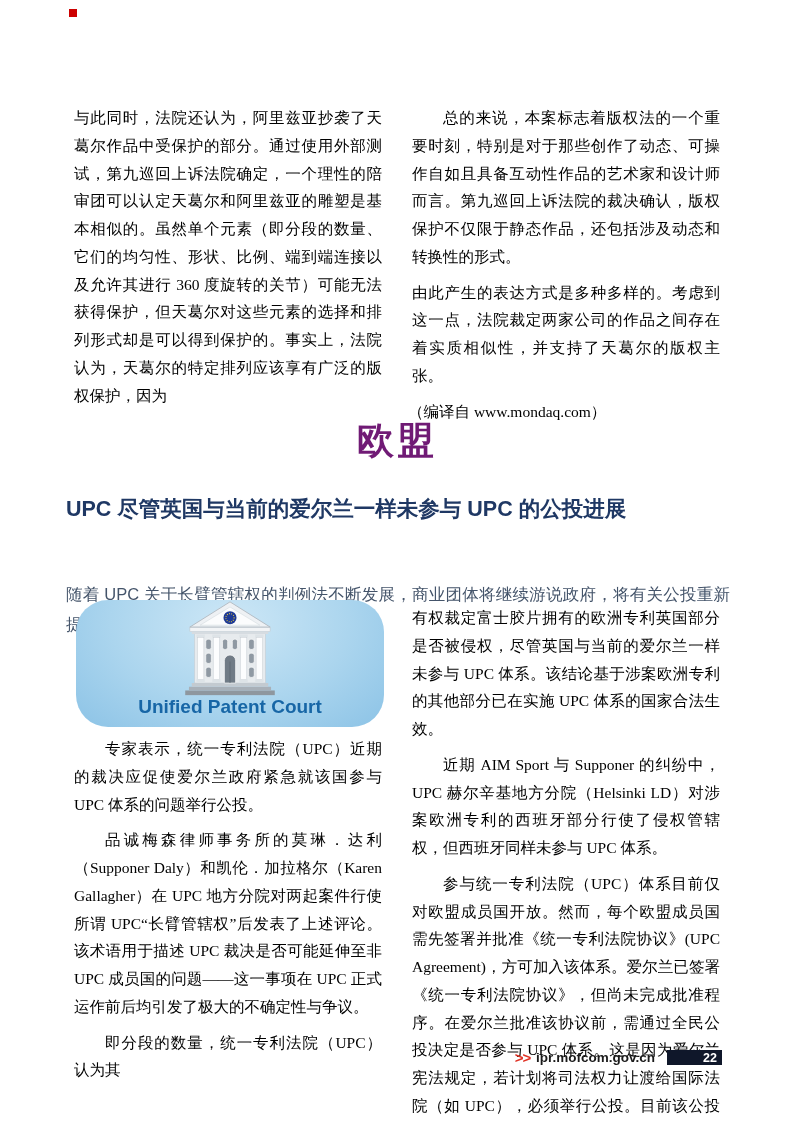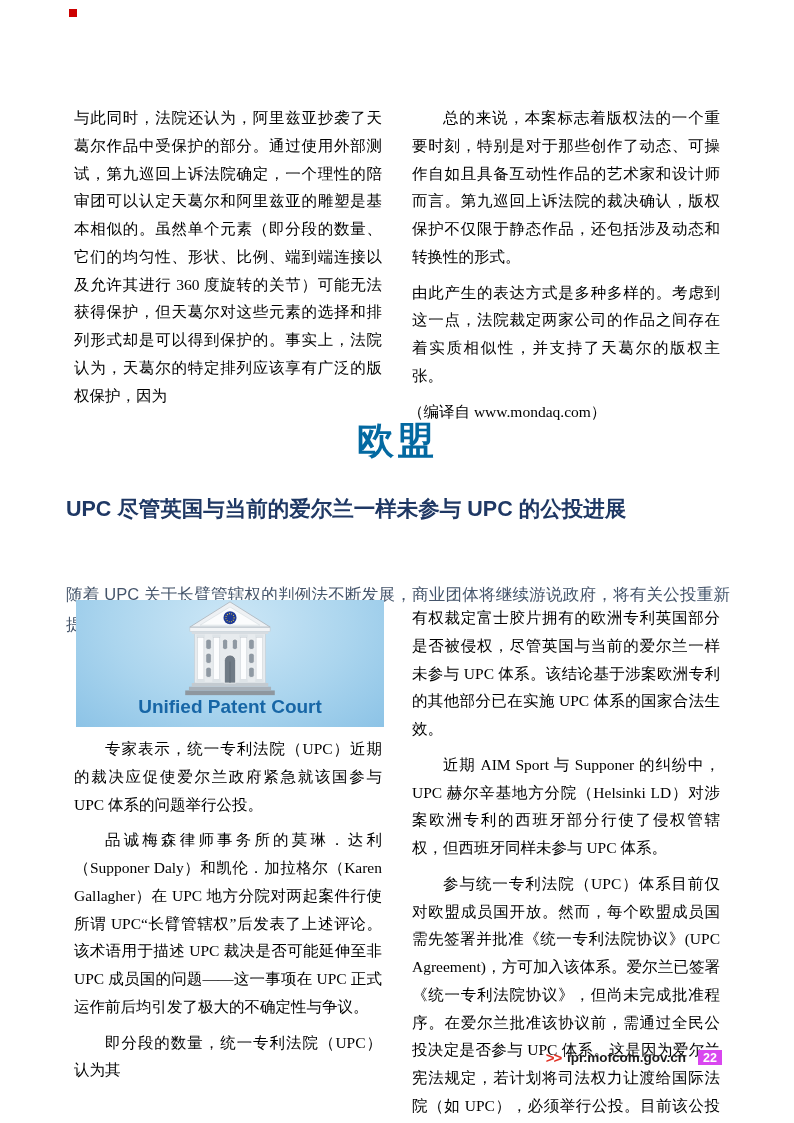--- a/index.html
+++ b/index.html
@@ -12,44 +12,44 @@
   .top-cols{top:96px;}
   .main-cols{top:596px;}
   .col{width:324px;font-size:15.5px;line-height:27.75px;text-align:justify;}
   p.para{margin:8px;text-indent:2em;}
   p.cont{text-indent:0;}
   .attribution{margin:4px;text-align:left;text-indent:0;padding-right:4px;}
 
   
   .section-title{position:absolute;left:0;top:416px;width:100%;text-align:center;
                  font-family:"Liberation Sans","DejaVu Sans",sans-serif;
-                 font-size:37px;font-weight:700;letter-spacing:3px;color:#0369a1;}
+                 font-size:37px;font-weight:700;letter-spacing:3px;color:#701a75;}
 
   
   .art-title{position:absolute;left:66px;top:494px;width:668px;
              font-family:"Liberation Sans","DejaVu Sans",sans-serif;
              font-size:21.5px;line-height:30px;font-weight:700;color:#1f3864;}
   .art-lead{position:absolute;left:66px;top:531px;width:664px;
             font-family:"Liberation Sans","DejaVu Sans",sans-serif;
             font-size:16.5px;line-height:30px;font-weight:500;color:#44546a;text-align:justify;margin-top:48px;}
 
   
   .image-box{position:relative;width:308px;height:127px;margin:0 0 6px 10px;
-             background:radial-gradient(ellipse at 50% 18%,#cde7f6 0%,#abd5ee 55%,#8cc3e6 100%);}
+             background:radial-gradient(ellipse at 50% 18%,#cde7f6 0%,#abd5ee 55%,#8cc3e6 100%);border-radius:32px;}
   .image-box svg{display:block;margin:4px auto 0 auto;}
   .image-caption{position:absolute;left:0;right:0;bottom:6px;text-align:center;
                  font-family:"Liberation Sans","DejaVu Sans",sans-serif;
                  font-size:19px;font-weight:700;color:#1766a6;}
 
   
   .footer{position:absolute;top:1049px;right:72px;display:flex;align-items:center;
           font-family:"Liberation Sans","DejaVu Sans",sans-serif;}
   .chev{color:#e03225;font-weight:700;font-style:italic;font-size:15px;letter-spacing:-1px;margin-right:6px;}
   .site{font-size:13.5px;font-weight:700;color:#1a1a1a;}
-  .pagebox{margin-left:12px;width:24px;height:15px;background:#d946ef;color:#fff;
+  .pagebox{margin-left:12px;width:55px;height:15px;background:#0f172a;color:#fff;
            font-size:12.5px;font-weight:700;display:flex;align-items:center;
            justify-content:flex-end;padding-right:5px;box-sizing:border-box;}
 </style>
 </head>
 <body>
 
 <div class="page">
 
   <div class="marker"></div>
 

